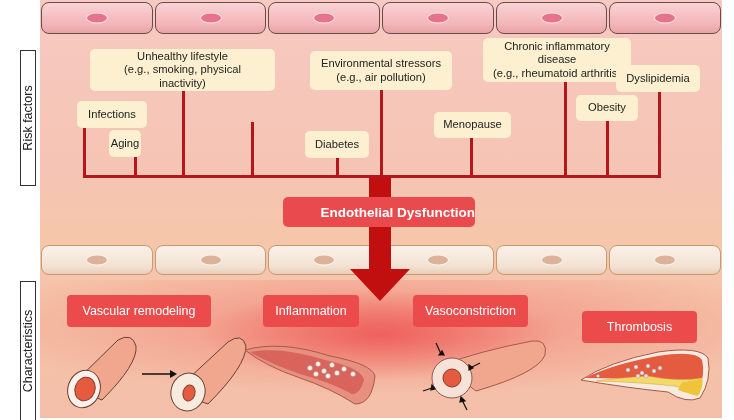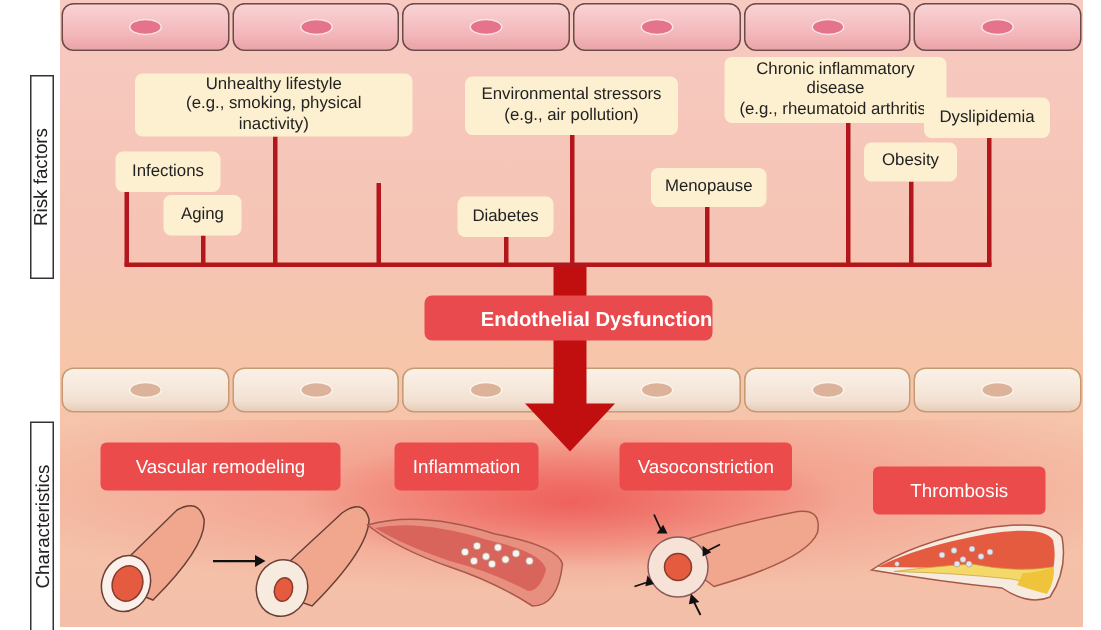--- a/index.html
+++ b/index.html
@@ -121,21 +121,21 @@
   <div class="line" style="left:296px; top:158px; width:3px; height:19px;"></div>
   <div class="line" style="left:340px; top:90px; width:3px; height:87px;"></div>
   <div class="line" style="left:430px; top:126px; width:3px; height:51px;"></div>
   <div class="line" style="left:524px; top:82px; width:3px; height:95px;"></div>
   <div class="line" style="left:566px; top:121px; width:3px; height:56px;"></div>
   <div class="line" style="left:618px; top:92px; width:3px; height:85px;"></div>
 
   <div class="rf" style="left:9px; top:101px; width:70px; height:27px;margin-left:28px;">
     <span>Infections</span>
   </div>
-  <div class="rf" style="left:69px; top:130px; width:52px; height:27px;">
+  <div class="rf" style="left:69px; top:130px; width:32px; height:27px;">
     <span>Aging</span>
   </div>
   <div class="rf" style="left:50px; top:49px; width:185px; height:42px; flex-direction:column;">
     <span>Unhealthy lifestyle</span>
     <span>(e.g., smoking, physical</span>
     <span>inactivity)</span>
   </div>
   <div class="rf" style="left:265px; top:131px; width:64px; height:27px;text-align:center;">
     <span>Diabetes</span>
   </div>
@@ -179,21 +179,21 @@
     <div class="cell">
         <div class="nucleus"></div>
       </div>
     <div class="cell">
         <div class="nucleus"></div>
       </div>
   </div>
 
   <div class="arrow-head" style="left:310px;"></div>
 
-  <div class="char-box" style="left:27px; width:160px;">
+  <div class="char-box" style="left:27px; width:144px;">
     <span>Vascular remodeling</span>
   </div>
   <div class="char-box" style="left:223px; width:96px;">
     <span>Inflammation</span>
   </div>
   <div class="char-box" style="left:373px; width:115px;">
     <span>Vasoconstriction</span>
   </div>
   <div class="char-box" style="left:542px; width:115px;margin-top:16px;">
     <span>Thrombosis</span>

